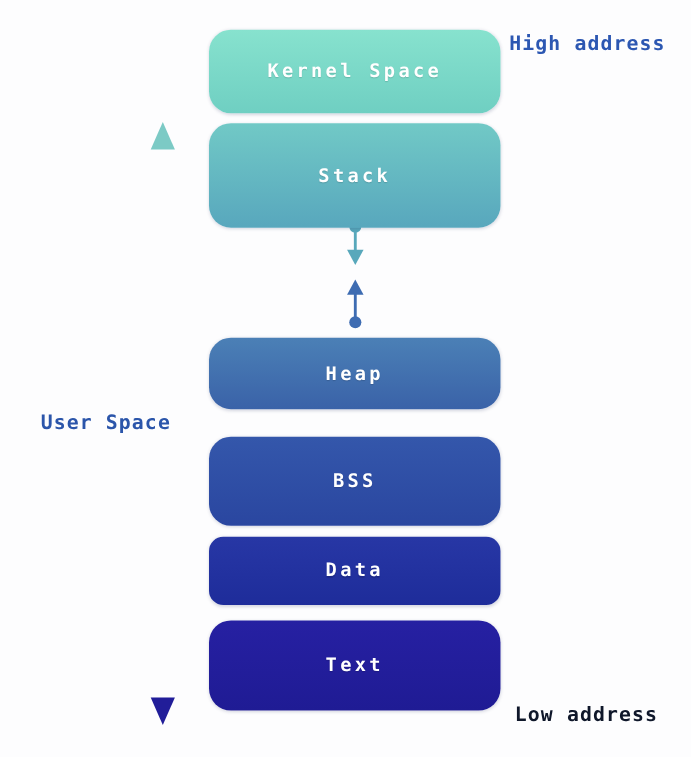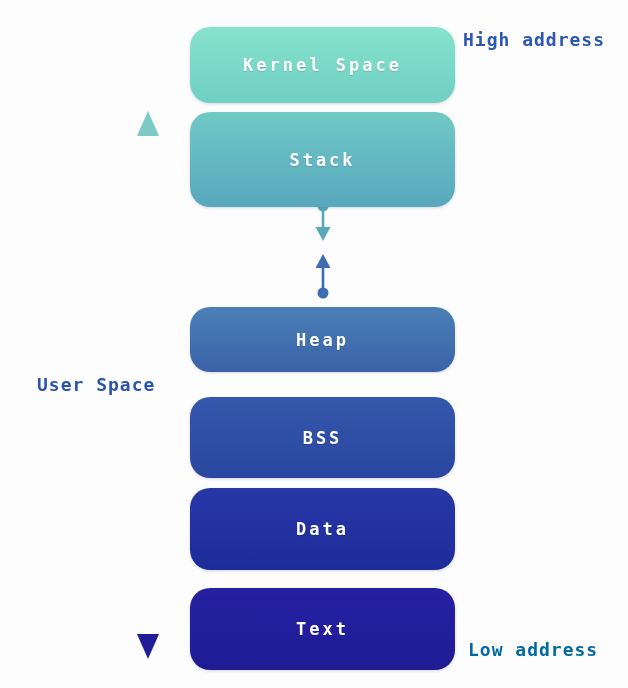--- a/index.html
+++ b/index.html
@@ -25,33 +25,33 @@
     color: #ffffff;
     font-weight: bold;
     font-size: 17px;
     letter-spacing: 3px;
     text-shadow: 0 1px 1px rgba(0,0,0,0.15);
   }
   .box-kernel { top: 27px;  height: 76px; background: linear-gradient(180deg, #87e2ce, #6fcfc2); }
   .box-stack  { top: 112px; height: 95px; background: linear-gradient(180deg, #71c9c6, #58a7bd); }
   .box-heap   { top: 307px; height: 65px; background: linear-gradient(180deg, #4b80b6, #3a62a8); }
   .box-bss    { top: 397px; height: 81px; background: linear-gradient(180deg, #3457ab, #2a46a0); align-items: center; }
-  .box-data   { top: 488px; height: 82px; background: linear-gradient(180deg, #2737a5, #1e2c9a); }
-  .box-text   { top: 588px; height: 82px; background: linear-gradient(180deg, #2620a2, #1f1b94); }
+  .box-data   { top: 488px; height: 62px; background: linear-gradient(180deg, #2737a5, #1e2c9a); border-radius: 13px; }
+  .box-text   { top: 564px; height: 82px; background: linear-gradient(180deg, #2620a2, #1f1b94); }
 
   .side-label {
     position: absolute;
     font-weight: bold;
     font-size: 18px;
     letter-spacing: 1px;
     white-space: nowrap;
   }
   .lbl-high { left: 463px; top: 29px;  color: #2c57b2; }
   .lbl-user { left: 8px;   top: 374px; color: #2b55aa; margin-left: 29px; }
-  .lbl-low  { left: 468px; top: 639px; color: #0369a1; }
+  .lbl-low  { left: 468px; top: 639px; color: #0f172a; }
 
   .range-arrow   { position: absolute; left: 128px; top: 105px; }
   .grow-arrows   { position: absolute; left: 303px; top: 198px; }
 </style>
 </head>
 <body>
 
 <div class="canvas">
 
   <svg class="range-arrow" width="40" height="560" viewBox="0 0 40 560">

